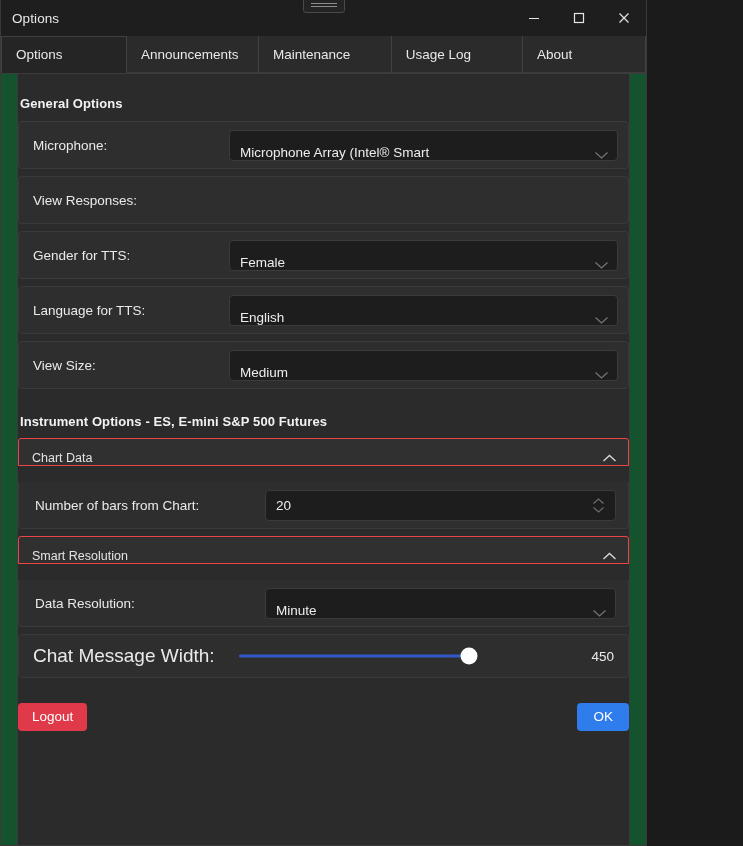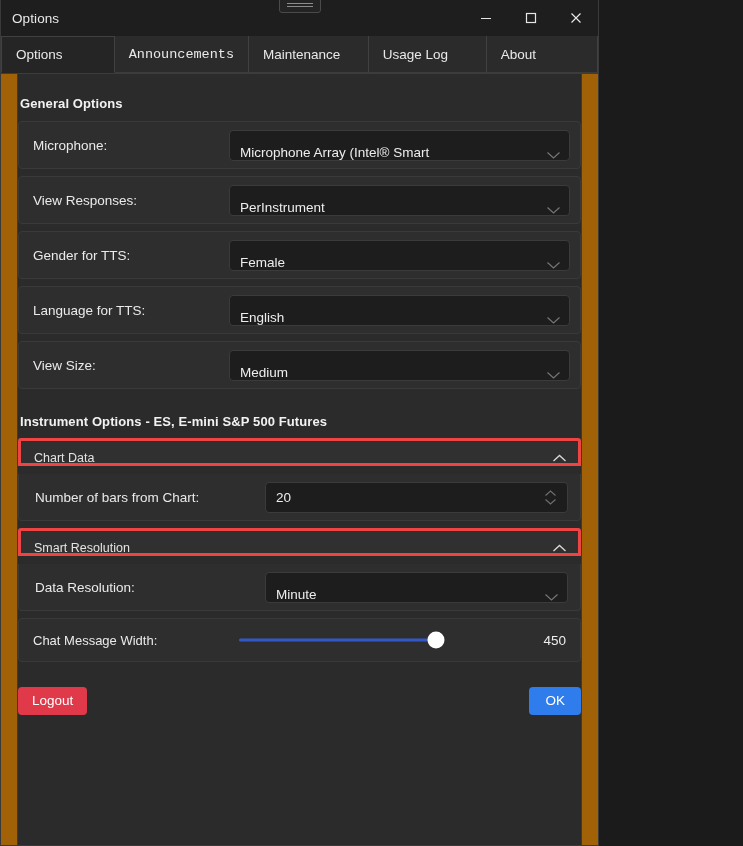--- a/index.html
+++ b/index.html
@@ -8,23 +8,23 @@
   html, body {
     width: 743px;
     height: 846px;
     background: #1b1b1b;
     font-family: "Liberation Sans", sans-serif;
     overflow: hidden;
   }
 
   .window {
     position: relative;
-    width: 599px;
+    width: 647px;
     height: 846px;
-    background: #a16207;
+    background: #14532d;
     border-left: 1px solid #3a3a3a;
     border-right: 1px solid #3a3a3a;
     border-bottom: 1px solid #3a3a3a;
     display: flex;
     flex-direction: column;
   }
 
   
   .titlebar {
     position: relative;
@@ -87,21 +87,21 @@
     white-space: nowrap;
     background: #2b2b2b;
   }
   .tab:first-child { border-left: 1px solid #414141; }
   .tab.active {
     background: #252525;
     border-bottom: 1px solid #252525;
     border-top: 1px solid #414141;
   }
   .tab-w0 { width: 138px; }
-  .tab-w1 { width: 145px; font-family: Liberation Mono, monospace; }
+  .tab-w1 { width: 145px; }
   .tab-w2 { width: 144px; }
   .tab-w3 { width: 146px; }
   .tab-w4 { width: 135px; }
 
   
   .content {
     flex: 1 1 auto;
     background: #2b2b2b;
     padding: 0;
     overflow: hidden;
@@ -172,27 +172,27 @@
     display: flex;
     align-items: center;
     padding: 0 10px 0 10px;
   }
   .spin .val { font-size: 13.5px; color: #ededed; flex: 1 1 auto; }
   .spin-arrows { display: flex; flex-direction: column; gap: 1px; opacity: .45; }
 
   
   .expander {
     background: #303030;
-    border: 3px solid #ef4444;
+    border: 1px solid #ef4444;
     border-radius: 3px 3px 0 0;
     height: 28px;
     display: flex;
     align-items: center;
     padding: 12px 11px 0 13px;
-    margin-bottom: 8px;
+    margin-bottom: 16px;
   }
   .expander .etitle {
     font-size: 12.5px;
     color: #e4e4e4;
     flex: 1 1 auto;
     white-space: nowrap;
   }
   .exp-body {
     border: 1px solid #3a3a3a;
     border-top: none;
@@ -216,21 +216,21 @@
     background: #2e2e2e;
     border: 1px solid #3a3a3a;
     border-radius: 4px;
     height: 44px;
     display: flex;
     align-items: center;
     padding: 0 14px 0 14px;
     margin-bottom: 7px;
   }
   .slider-row .label {
-    font-size: 13px;
+    font-size: 19px;
     color: #eaeaea;
     width: 206px;
     flex: 0 0 206px;
     white-space: nowrap;
   }
   .slider-wrap {
     flex: 1 1 auto;
     position: relative;
     height: 20px;
     display: flex;
@@ -343,26 +343,20 @@
         <div class="combo">
           <span class="val">Microphone Array (Intel® Smart</span>
           <svg class="chev" width="15" height="9" viewBox="0 0 15 9">
             <path d="M1.5 1.5 L7.5 7 L13.5 1.5" stroke="#bdbdbd" stroke-width="1.2" fill="none"></path>
           </svg>
         </div>
       </div>
 
       <div class="row">
         <div class="label">View Responses:</div>
-        <div class="combo">
-          <span class="val">PerInstrument</span>
-          <svg class="chev" width="15" height="9" viewBox="0 0 15 9">
-            <path d="M1.5 1.5 L7.5 7 L13.5 1.5" stroke="#bdbdbd" stroke-width="1.2" fill="none"></path>
-          </svg>
-        </div>
       </div>
 
       <div class="row">
         <div class="label">Gender for TTS:</div>
         <div class="combo">
           <span class="val">Female</span>
           <svg class="chev" width="15" height="9" viewBox="0 0 15 9">
             <path d="M1.5 1.5 L7.5 7 L13.5 1.5" stroke="#bdbdbd" stroke-width="1.2" fill="none"></path>
           </svg>
         </div>

